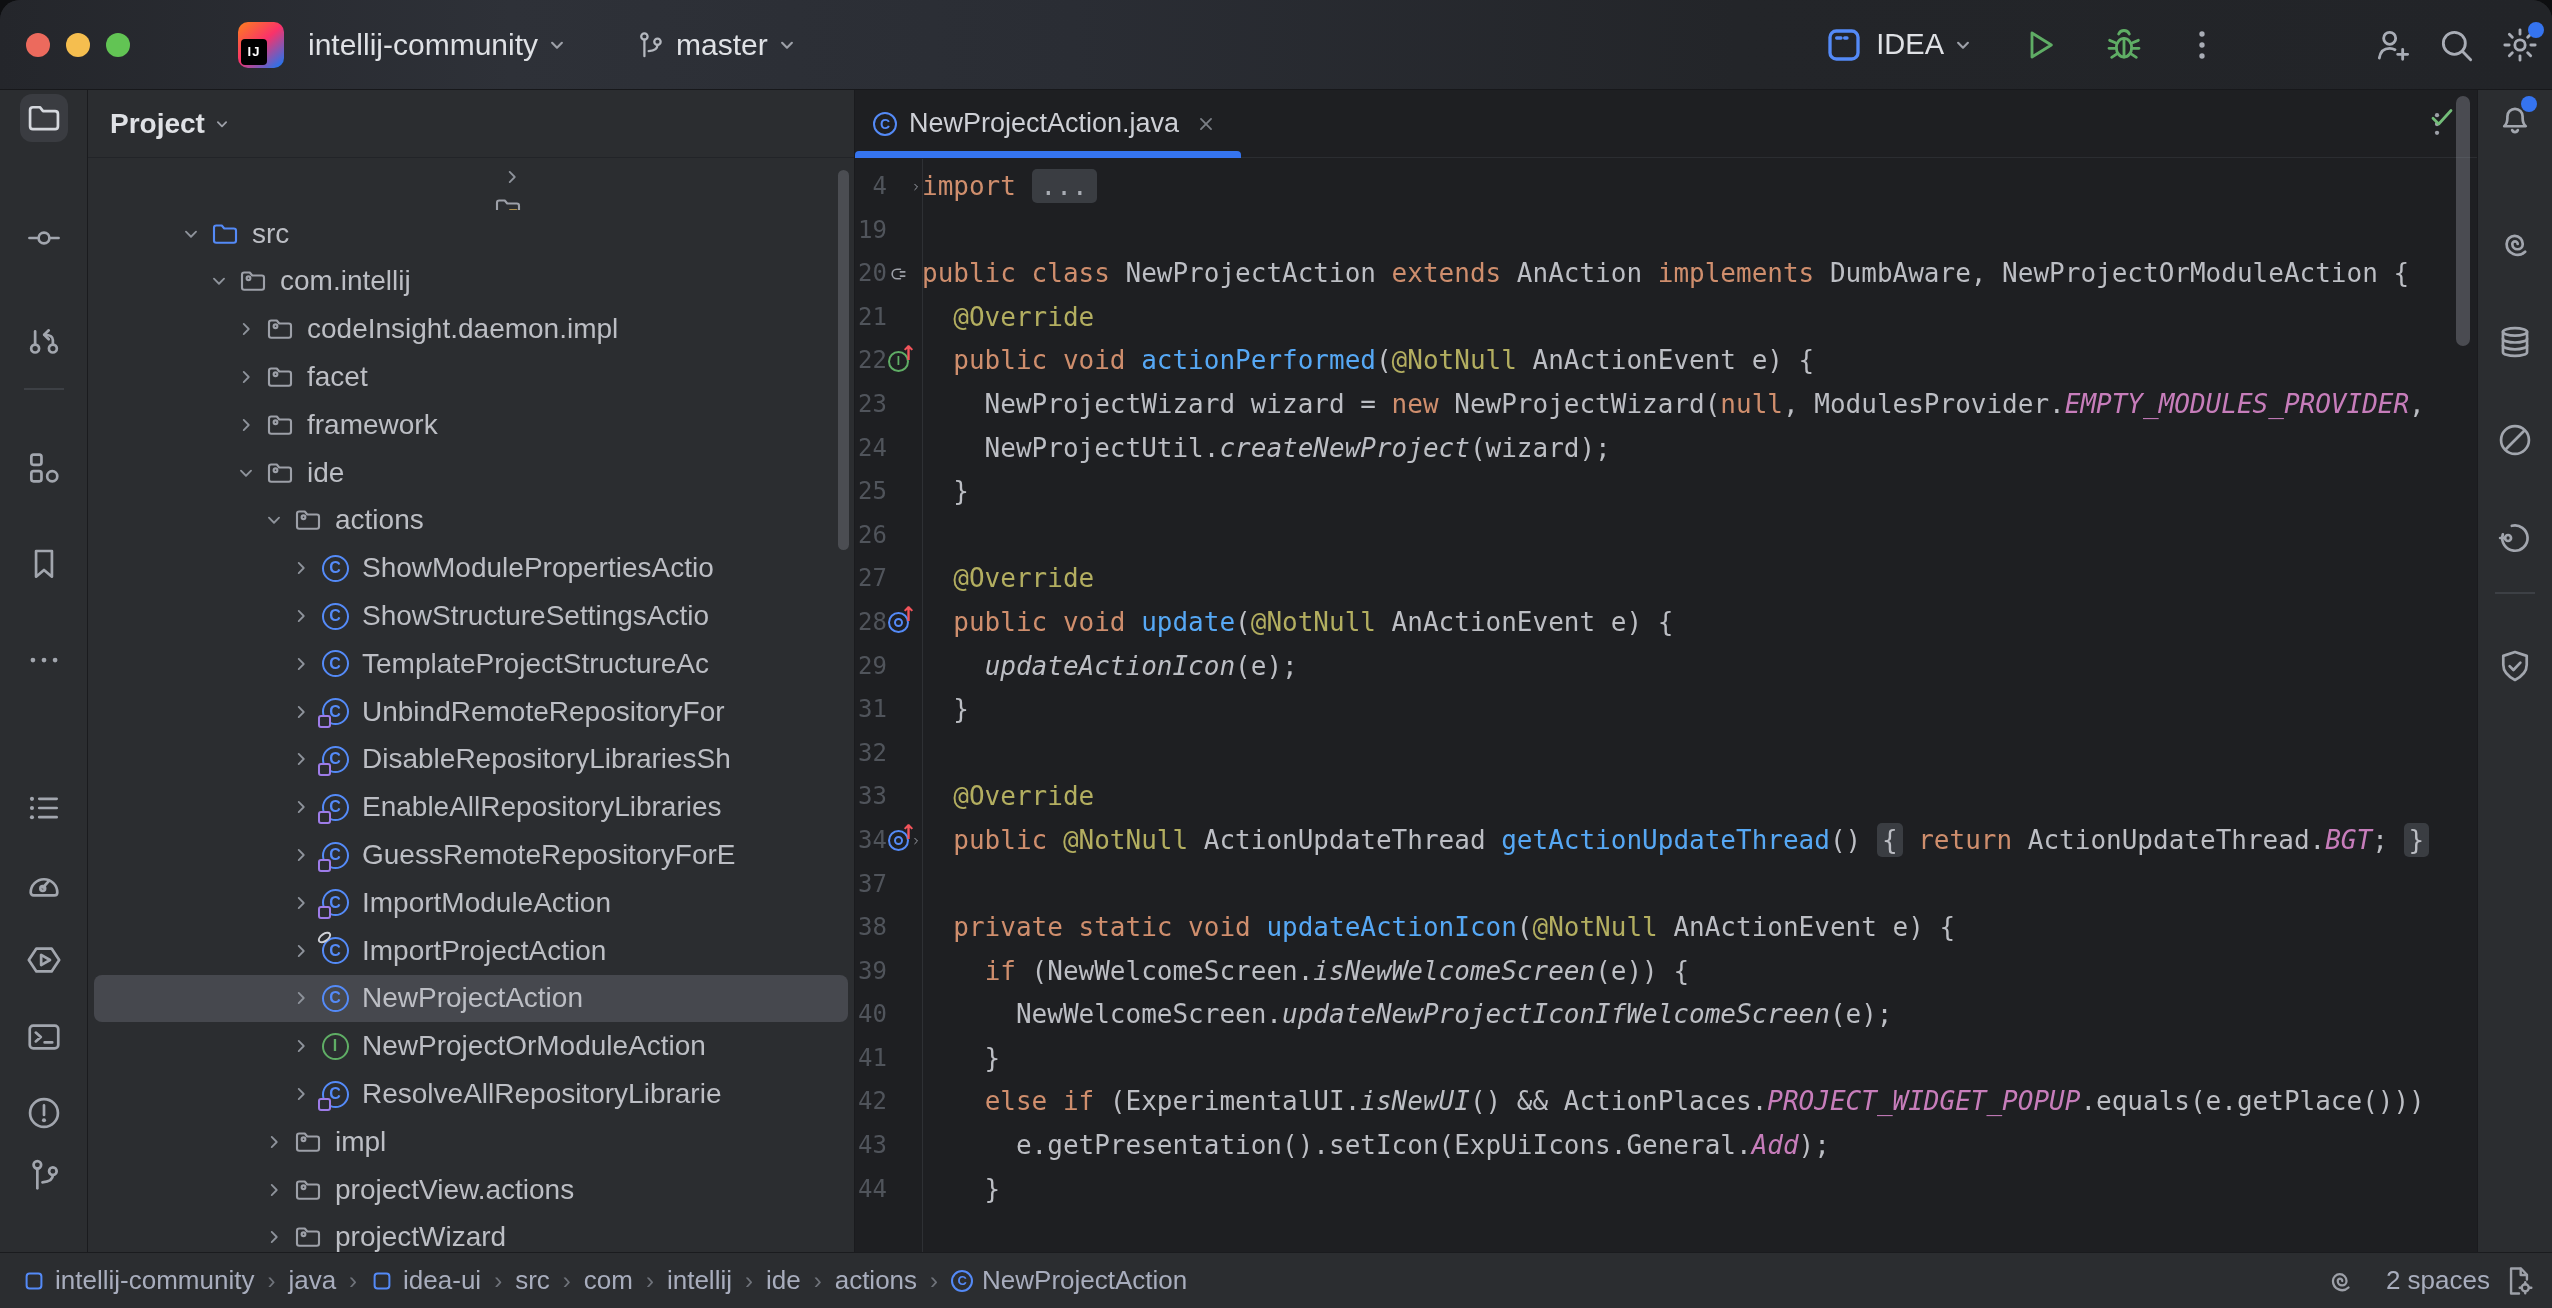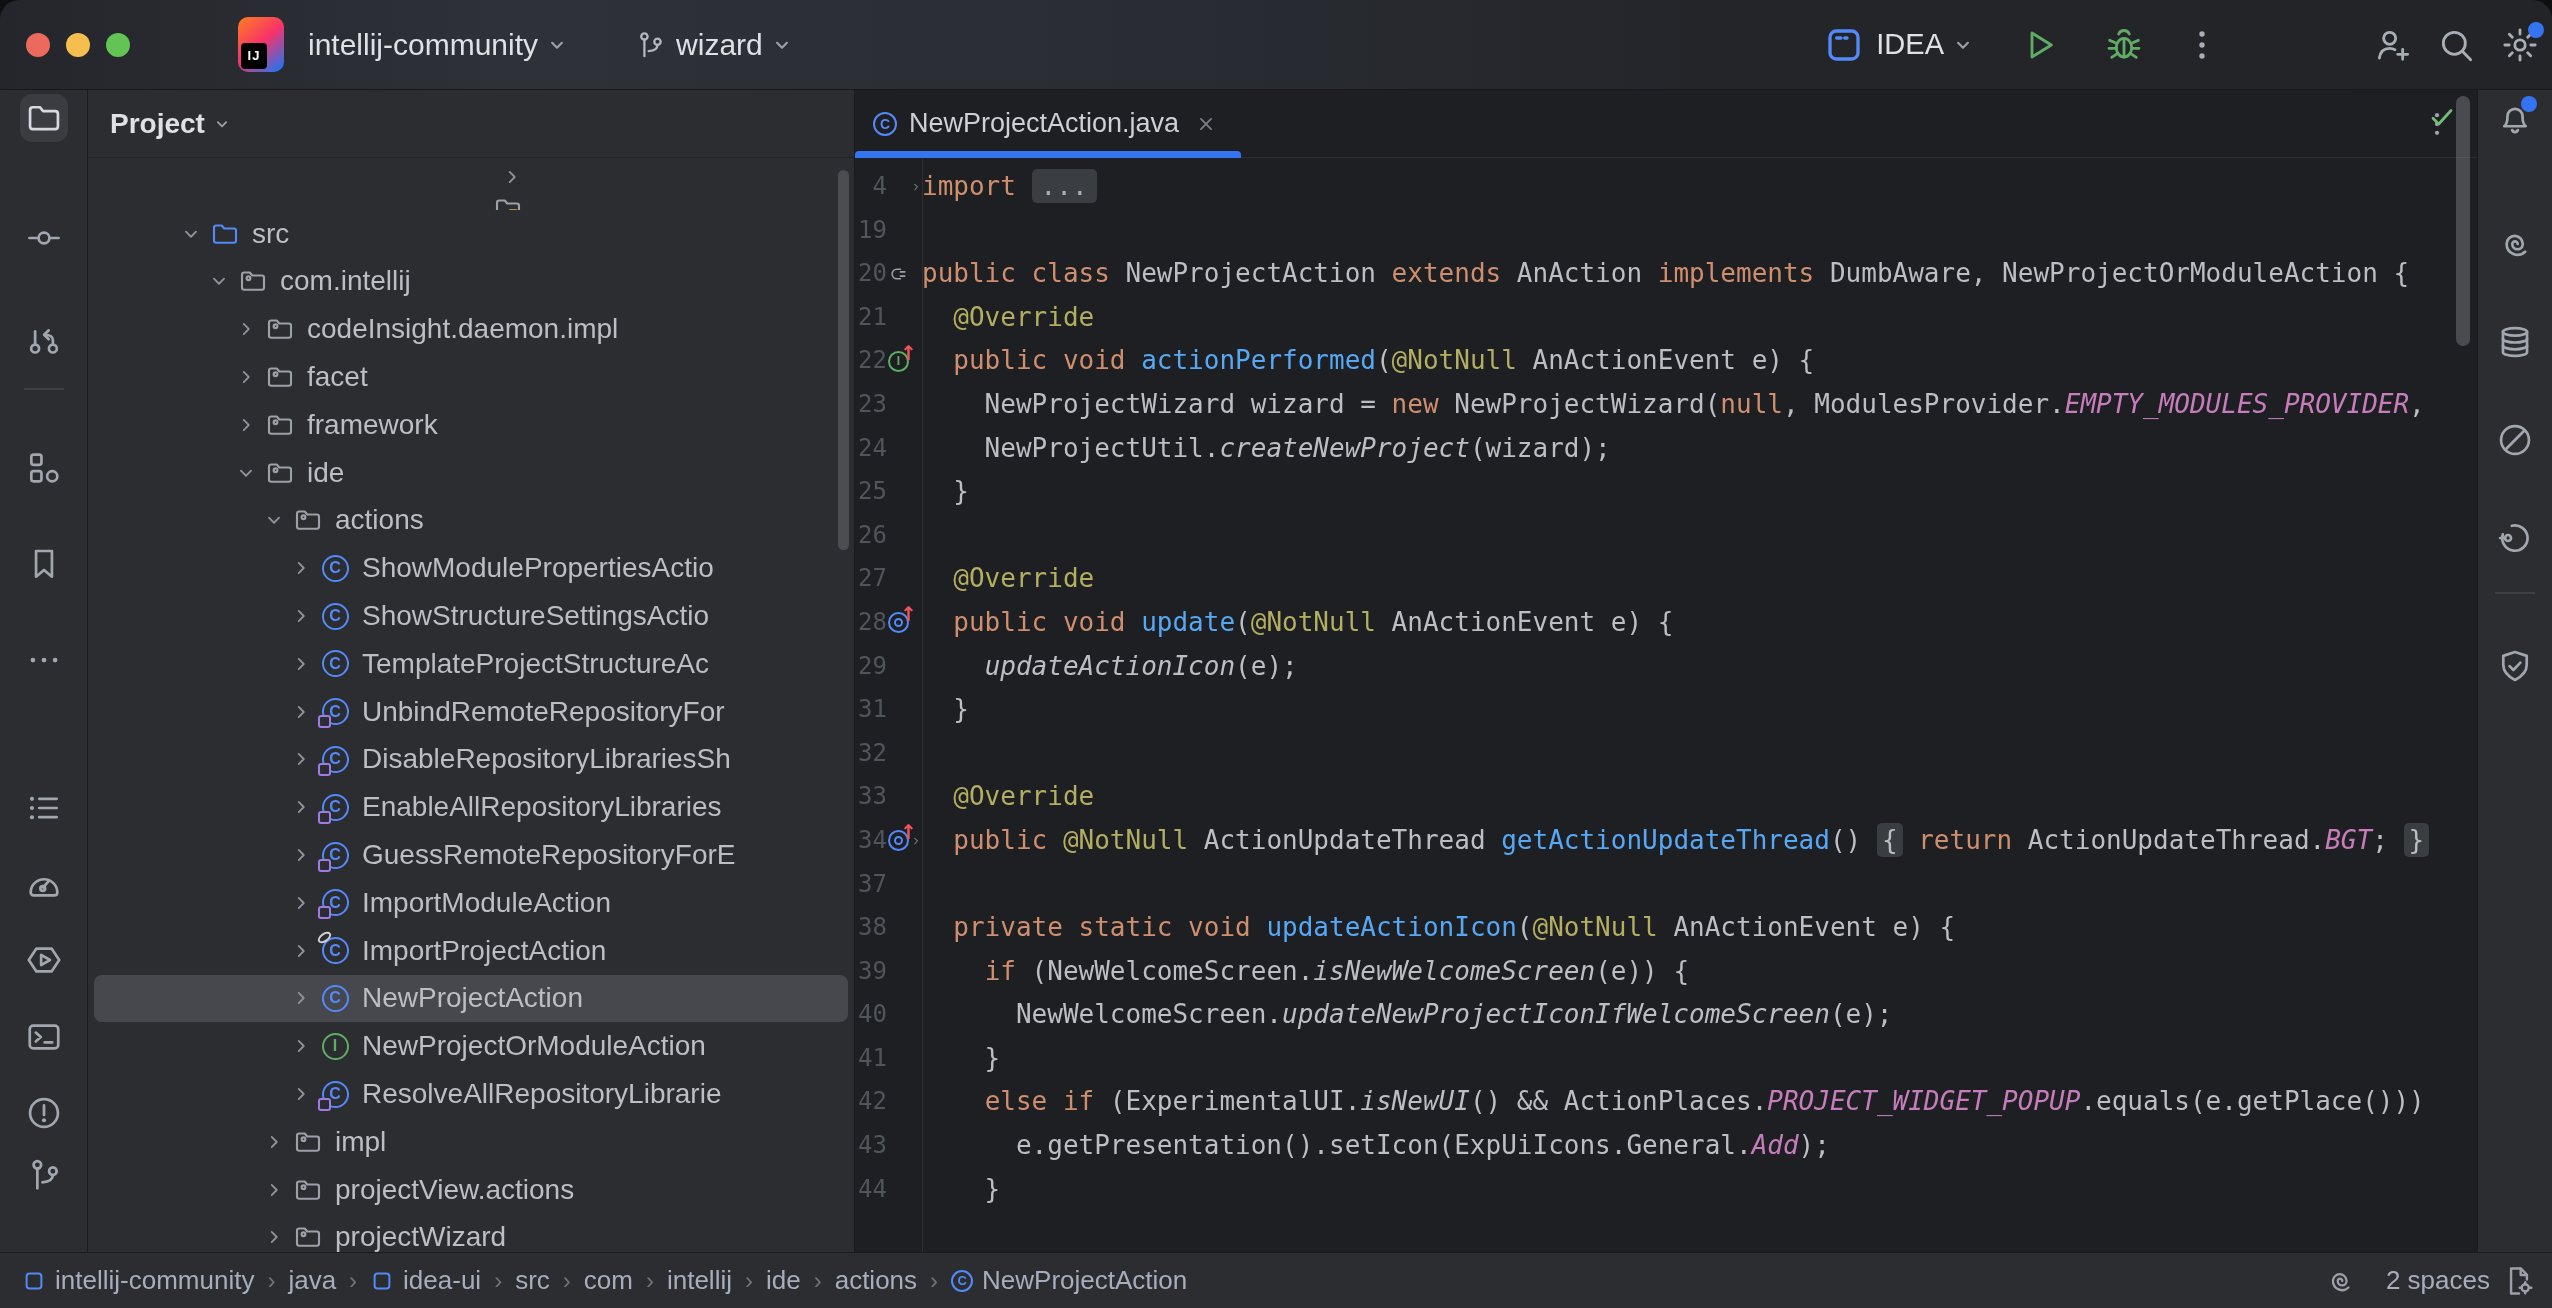--- a/index.html
+++ b/index.html
@@ -8,21 +8,21 @@
        border-radius:20px 20px 0 0;font-family:"Liberation Sans",sans-serif;color:#BCBEC4;}
   .svgwrap{display:flex;align-items:center;justify-content:center;}
   .svgwrap svg{width:100%;height:100%;}
 
   
   #titlebar{position:absolute;left:0;top:0;right:0;height:90px;display:flex;align-items:center;
     background:linear-gradient(90deg,#24262b 0%,#2e3138 20%,#2a2d34 42%,#232529 68%,#222428 100%);
     border-bottom:1px solid #17181b;}
   .tl{width:24px;height:24px;border-radius:50%;margin-right:16px;border:none;padding:0;}
   .tl.red{background:#EC6A5D;} .tl.yel{background:#F5BE4F;} .tl.grn{background:#62C454;}
-  #logo{width:46px;height:55px;border-radius:10px;margin-left:92px;position:relative;
+  #logo{width:46px;height:46px;border-radius:10px;margin-left:92px;position:relative;
     background:linear-gradient(140deg,#FC801D 0%,#F9326A 48%,#0A7CFF 100%);}
   #logo .lg-in{position:absolute;left:3px;bottom:3px;width:26px;height:26px;background:#000;
     border-radius:4px;color:#fff;font:700 13px/26px "Liberation Sans",sans-serif;text-align:center;letter-spacing:1px;}
   .tb-btn{display:flex;align-items:center;background:none;border:none;color:#DFE1E5;font-size:30px;
     font-family:"Liberation Sans",sans-serif;cursor:default;padding:0;}
   .chev{width:26px;height:26px;color:#9DA0A8;margin-left:6px;}
   #proj-btn{margin-left:24px;}
   #branch-btn{margin-left:64px;}
   #branch-btn .bicon{width:32px;height:32px;color:#B4B8BF;margin-right:10px;}
   #tb-right{margin-left:auto;display:flex;align-items:flex-end;padding-right:12px;}
@@ -134,21 +134,21 @@
     </button>
     <button class="tb-btn" id="branch-btn">
       <span class="bicon svgwrap">
           <svg viewBox="0 0 24 24" fill="none" stroke="currentColor" stroke-width="1.7" stroke-linecap="round" stroke-linejoin="round">
             <circle cx="7.8" cy="5.6" r="2.4"></circle>
             <circle cx="17.6" cy="9.6" r="2.4"></circle>
             <path d="M7.8 8v12.4"></path>
             <path d="M17.6 12c0 3.4-3.4 4.4-6.6 4.6"></path>
           </svg>
         </span>
-      <span>wizard</span>
+      <span>master</span>
       <span class="chev svgwrap">
           <svg viewBox="0 0 24 24" fill="none" stroke="currentColor" stroke-width="2" stroke-linecap="round" stroke-linejoin="round">
             <path d="M7.5 10l4.5 4.5L16.5 10"></path>
           </svg>
         </span>
     </button>
     <div id="tb-right">
       <button class="tb-btn" id="runcfg">
         <span class="rc-ic svgwrap">
             <svg viewBox="0 0 24 24" fill="none" stroke="currentColor" stroke-width="2" stroke-linecap="round" stroke-linejoin="round">

